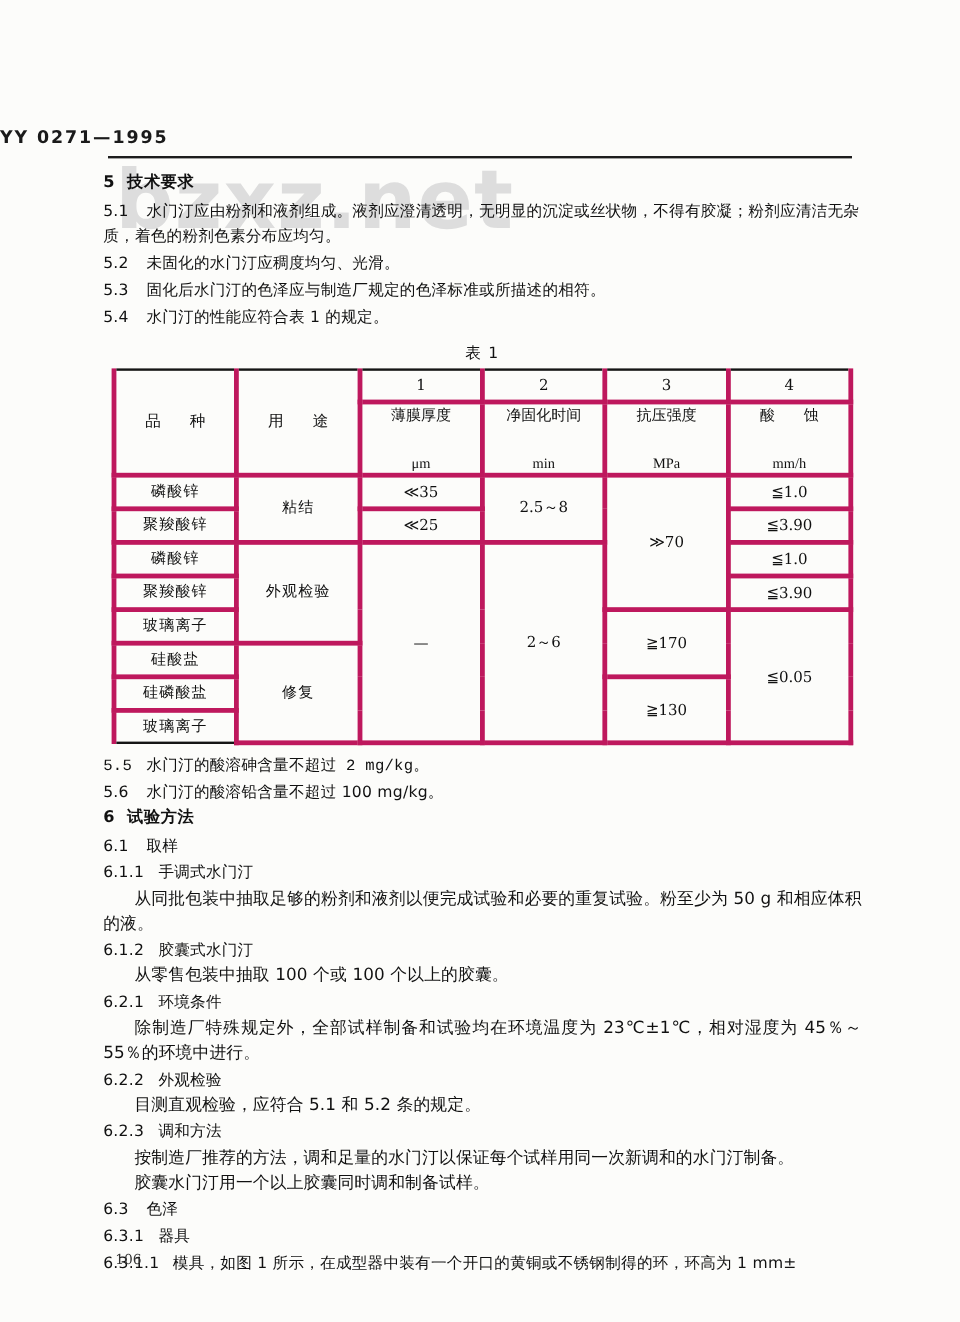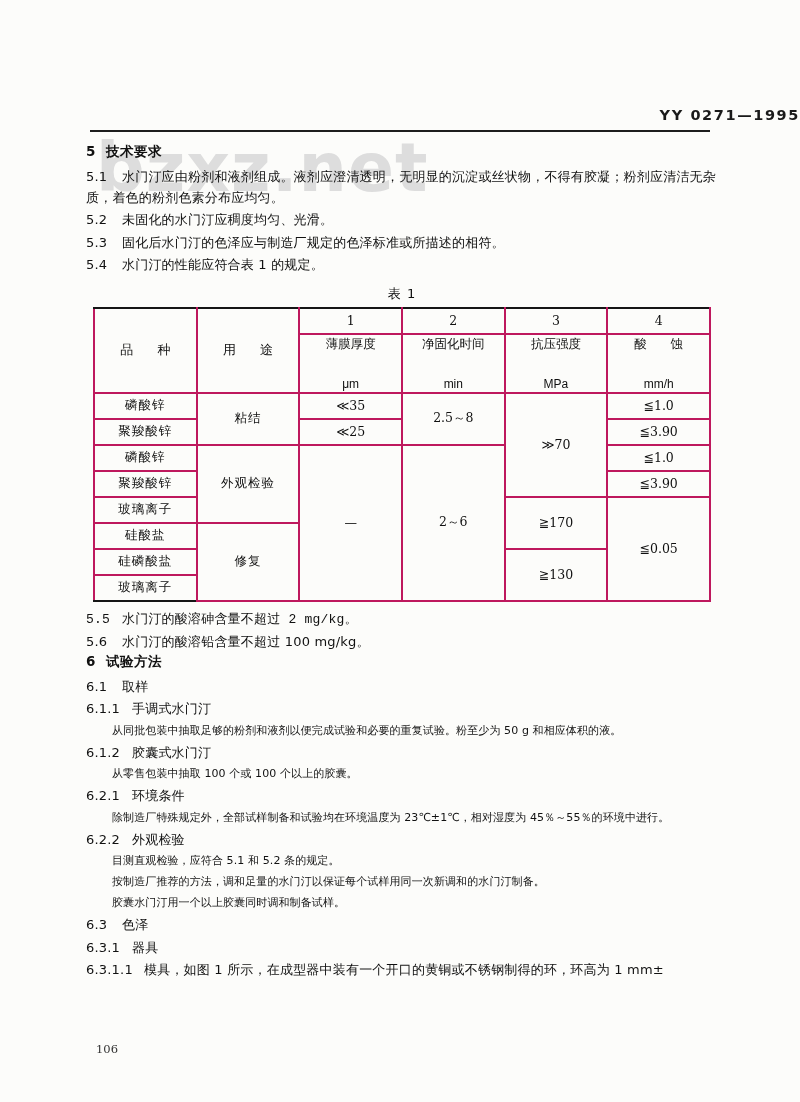--- a/index.html
+++ b/index.html
@@ -47,21 +47,21 @@
     left: 0; top: 0;
     width: 800px;
     height: 1102px;
     z-index: 2;
   }
   .hdr-std {
     position: absolute;
     left: 0;
     top: 107px;
     width: 800px;
-    text-align: right;
+    text-align: left;
     font-family: "DejaVu Sans", sans-serif;
     font-size: 14.5px;
     font-weight: bold;
     letter-spacing: 1.6px;
     color: #1a1a1a;
   }
   .hdr-rule {
     position: absolute;
     left: 90px;
     top: 130px;
@@ -89,21 +89,21 @@
     letter-spacing: 0.2px;
   }
   .clause .num {
     display: inline-block;
     min-width: 30px;
     margin-right: 6px;
   }
   .clause.wide .num { min-width: 40px; }
   .clause.xwide .num { min-width: 52px; }
   .para {
-    font-size: 11px;
+    font-size: 14px;
     line-height: 21px;
     text-indent: 26px;
     letter-spacing: 0.1px;
     text-align: justify;
   }
   .tbl-caption {
     text-align: center;
     font-size: 13px;
     margin: 9px 0 4px 0;
     letter-spacing: 1px;
@@ -111,38 +111,38 @@
 
   
   table.spec {
     border-collapse: collapse;
     width: 618px;
     margin: 0 auto;
     table-layout: fixed;
     font-size: 12px;
   }
   table.spec td, table.spec th {
-    border: 2px solid #be185d;
+    border: 4px solid #be185d;
     text-align: center;
     vertical-align: middle;
     padding: 0 2px;
     font-weight: normal;
     color: #101010;
   }
   table.spec .topline { border-top: 2px solid #151515; }
   table.spec .botline { border-bottom: 2px solid #151515; }
   table.spec .idxrow td { height: 24px; font-size: 12.5px; }
   table.spec .hdrow td { height: 52px; }
   .hd-wide {
     letter-spacing: 10px;
     padding-left: 10px;
     font-size: 13px;
   }
   .unit-stack .l1 { display: block; font-size: 12.5px; line-height: 17px; }
-  .unit-stack .l2 { display: block; font-size: 12px; line-height: 16px; font-family: Liberation Sans, sans-serif; margin-top: 24px; }
+  .unit-stack .l2 { display: block; font-size: 12px; line-height: 16px; font-family: Liberation Serif, serif; margin-top: 24px; }
   table.spec tbody td { height: 24px; font-size: 12.5px; }
   .kind { letter-spacing: 1px; }
   .use  { letter-spacing: 1px; }
   .num-cell { font-family: "DejaVu Serif", serif; font-size: 12.5px; }
 
   .footer-page {
     position: absolute;
     left: 96px;
     top: 1042px;
     font-family: "DejaVu Serif", serif;
@@ -303,20 +303,23 @@
       </div>
 
       <div class="para">除制造厂特殊规定外，全部试样制备和试验均在环境温度为 23℃±1℃，相对湿度为 45％～55％的环境中进行。</div>
 
       <div class="clause wide">
         <span class="num">6.2.2</span><span>外观检验</span>
       </div>
 
       <div class="para">目测直观检验，应符合 5.1 和 5.2 条的规定。</div>
 
+      <div class="clause wide">
+        <span class="num">6.2.3</span><span>调和方法</span>
+      </div>
 
       <div class="para">按制造厂推荐的方法，调和足量的水门汀以保证每个试样用同一次新调和的水门汀制备。</div>
       <div class="para">胶囊水门汀用一个以上胶囊同时调和制备试样。</div>
 
       <div class="clause">
         <span class="num">6.3</span><span>色泽</span>
       </div>
 
       <div class="clause wide">
         <span class="num">6.3.1</span><span>器具</span>

